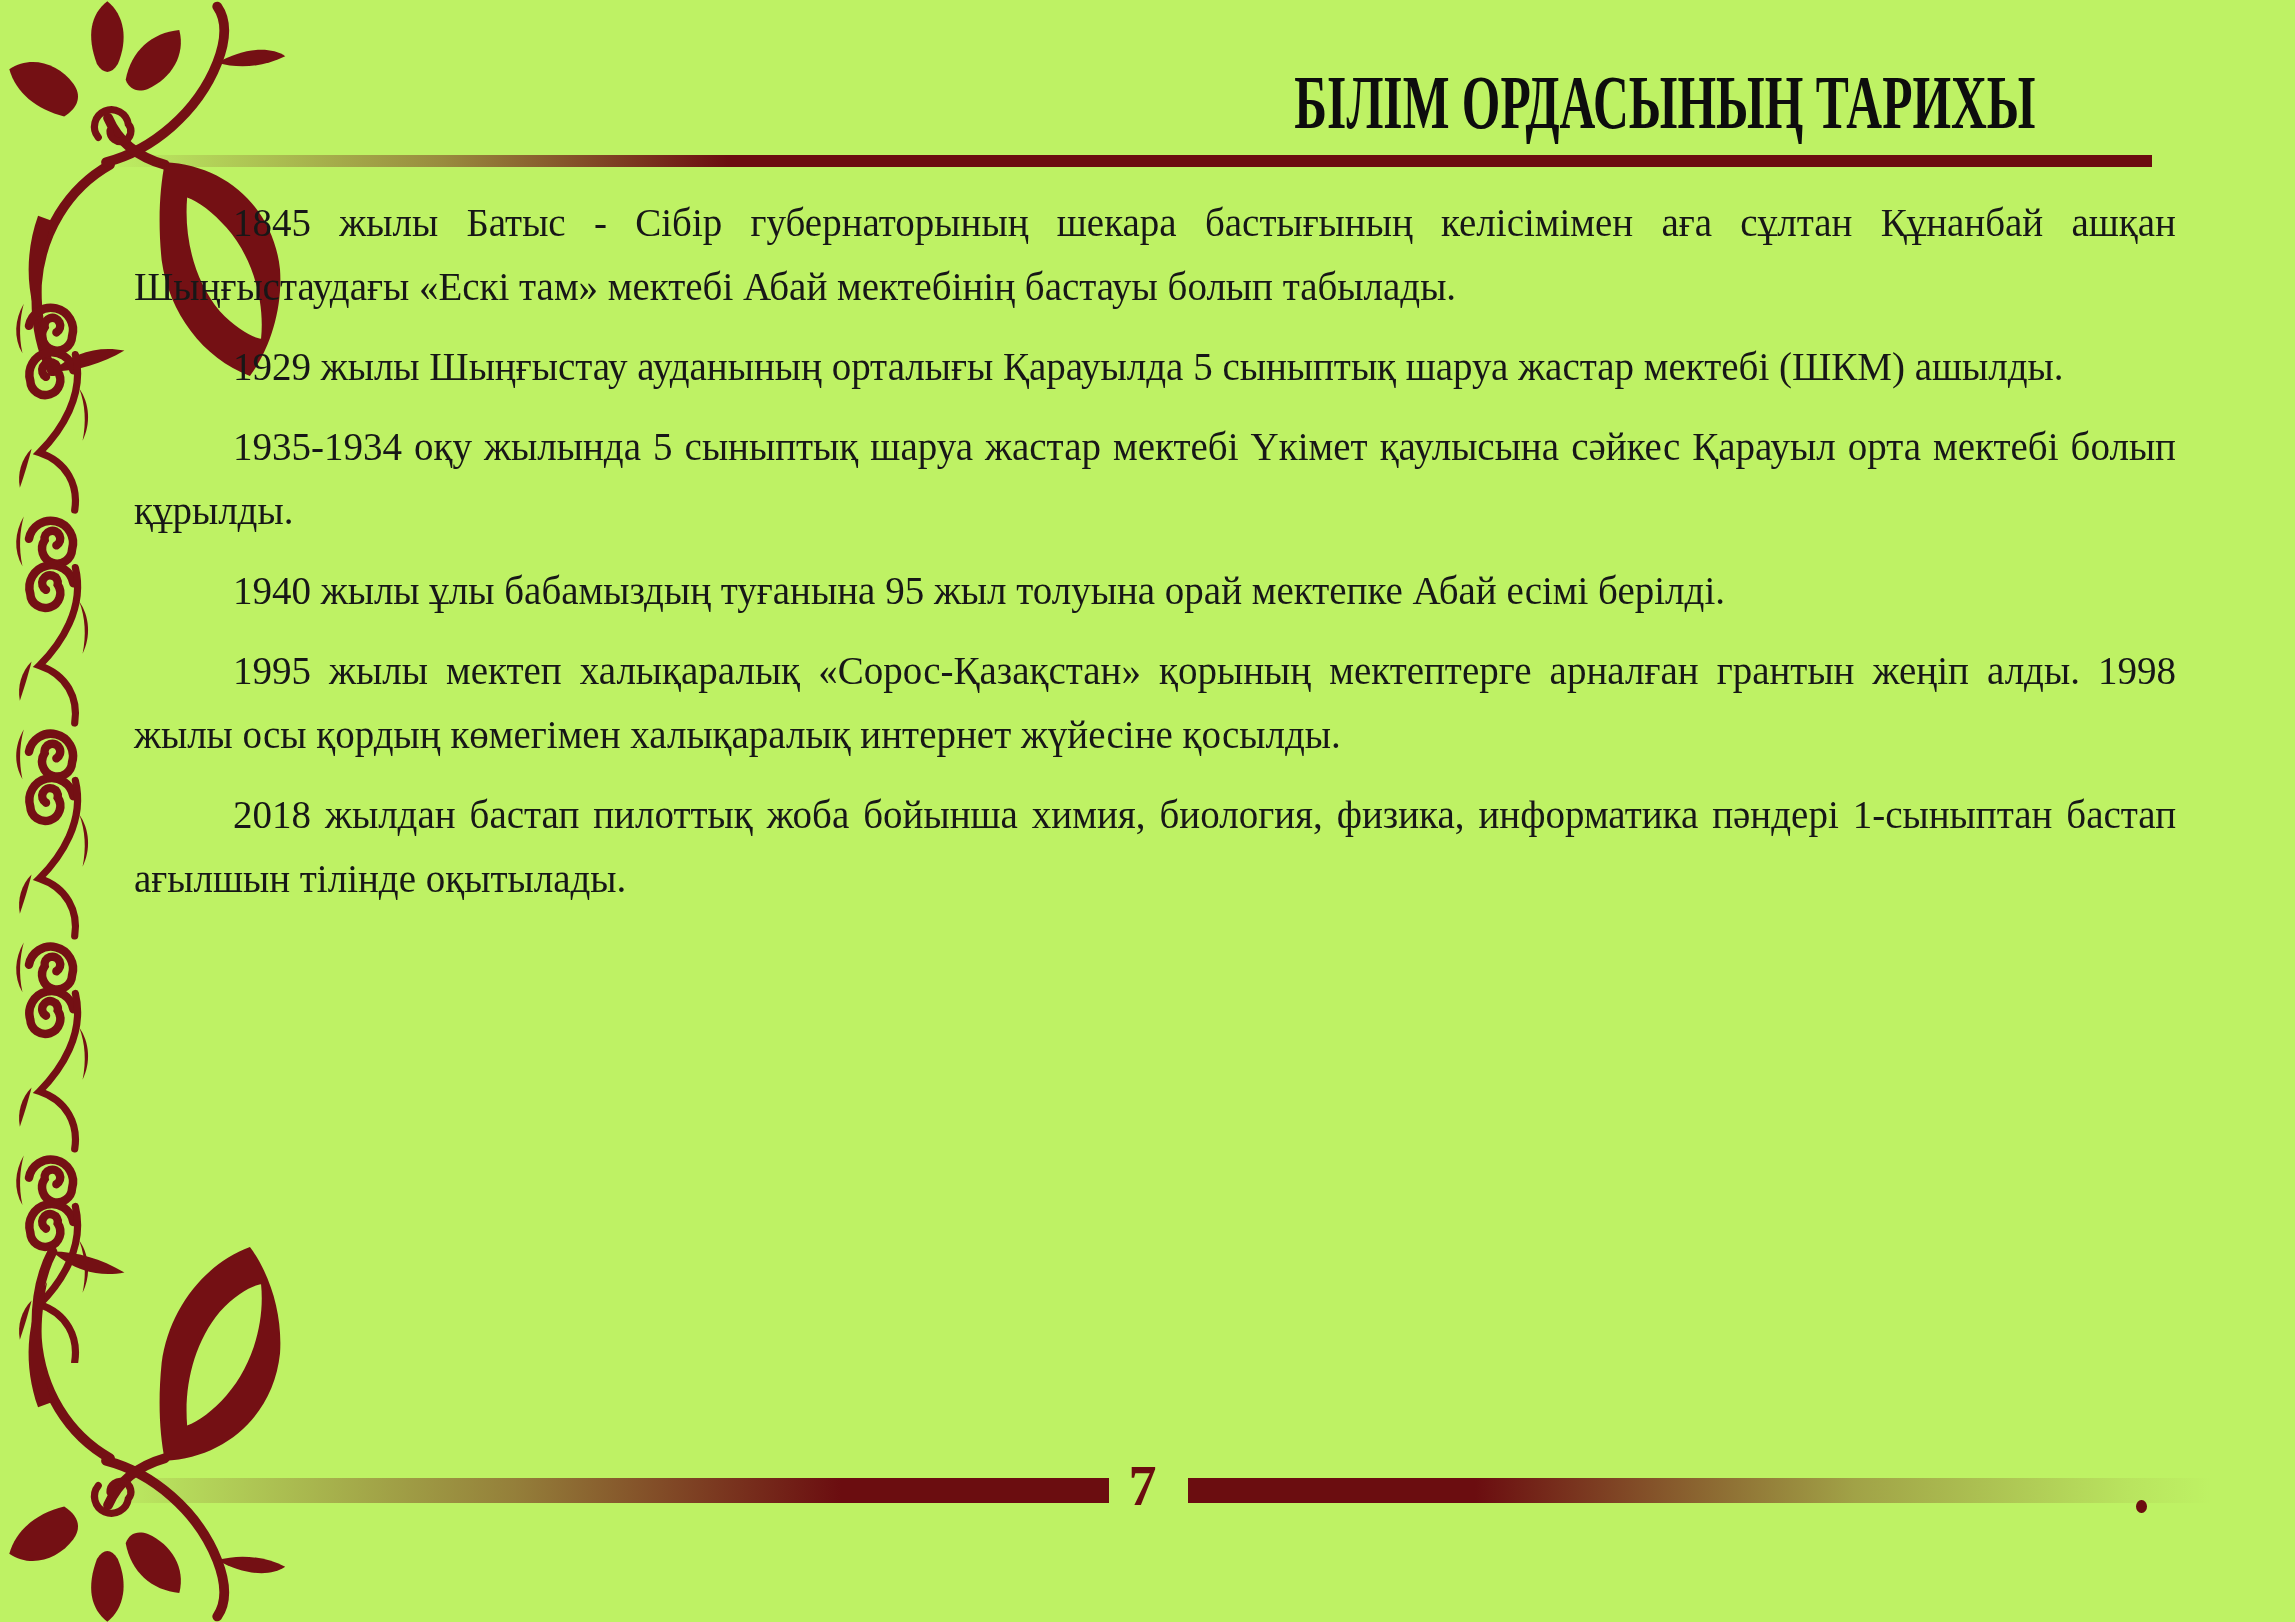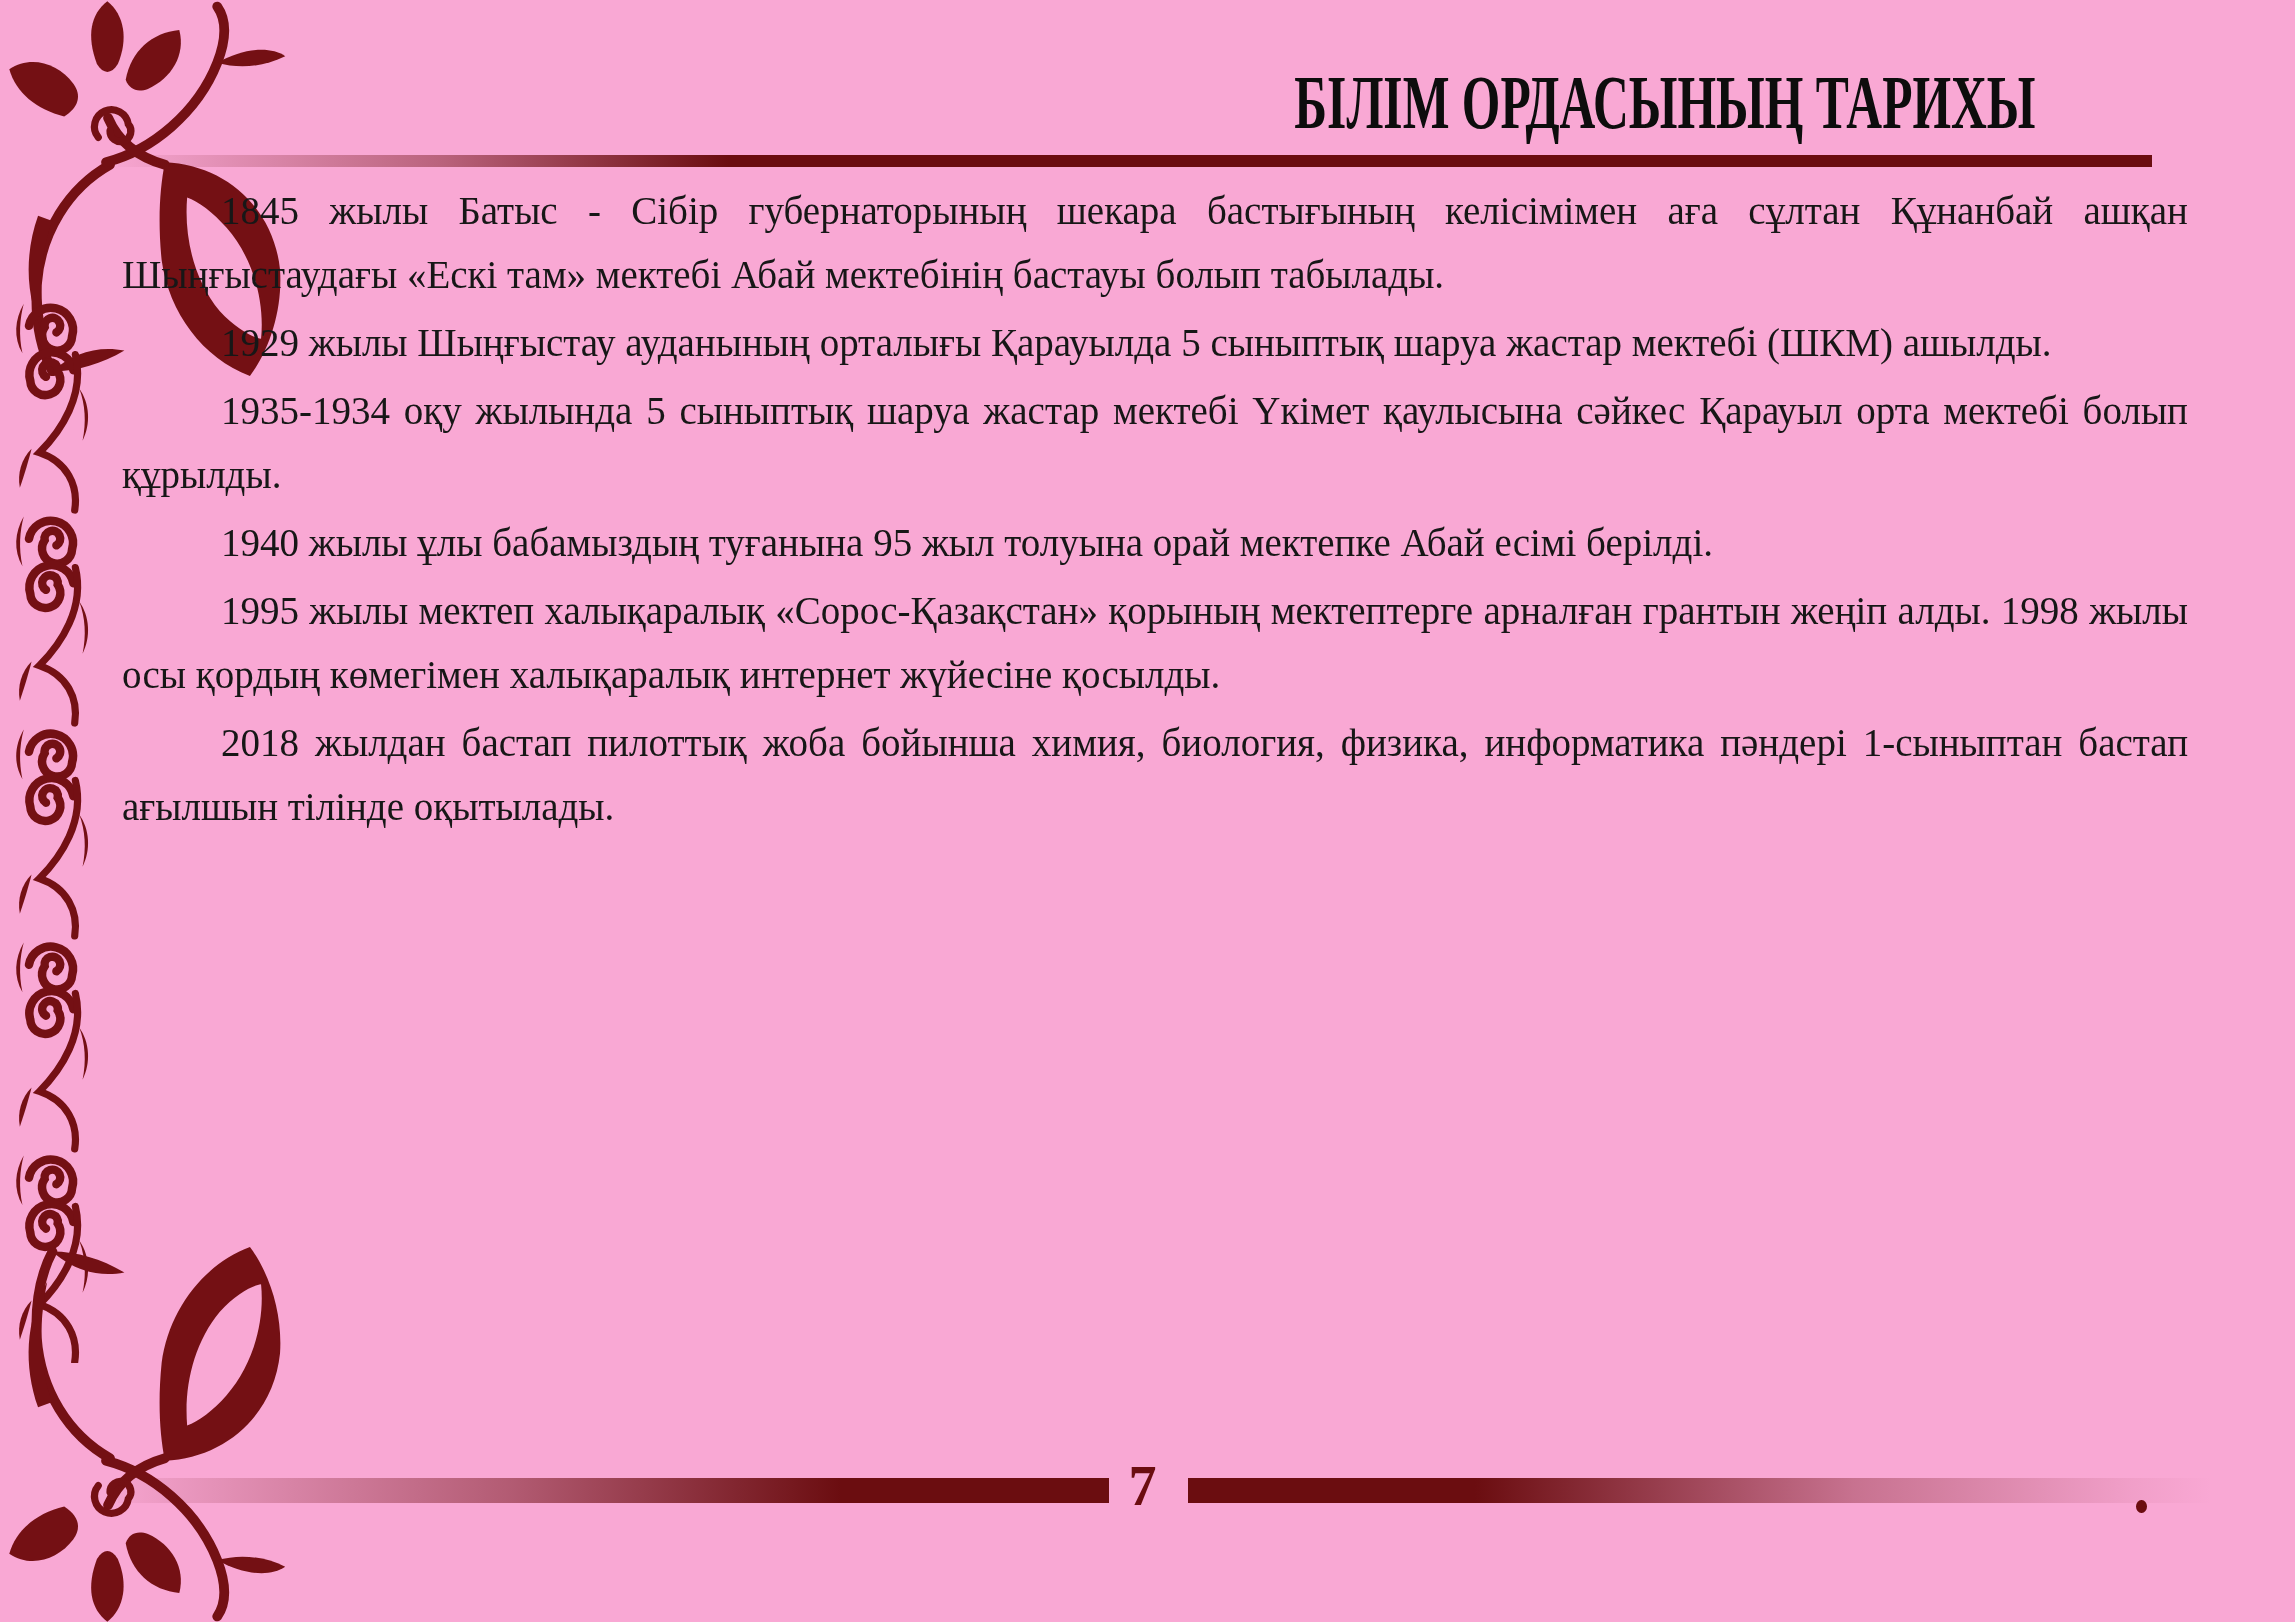--- a/index.html
+++ b/index.html
@@ -1,19 +1,19 @@
 <!DOCTYPE html>
 <html style="font-size:10.5px"><head>
 <meta charset="utf-8">
 <style>
   html,body{margin:0;padding:0;background:#e8e8e8;}
   .page{
     position:relative;
     width:2295px;height:1623px;
-    background:#f9a8d4;
+    background:#bef264;
     overflow:hidden;
     font-family:"Liberation Serif","DejaVu Serif",serif;
   }
 
   
   .title{
     position:absolute;
     left:1204px;top:63px;width:903px;
     text-align:center;
     font-weight:bold;
@@ -40,21 +40,21 @@
   .body-text{
     position:absolute;
     left:118px;top:175px;
     width:2074px;
     color:#171717;
     font-size:39px;
     line-height:64px;
     text-align:justify;
   }
   .body-text p{
-    margin:4px;
+    margin:16px;
     text-indent:99px;
   }
 
   
   .footer-bar-left{
     position:absolute;
     left:118px;top:1478px;
     width:991px;height:25px;
     background:linear-gradient(to right,
       rgba(107,13,16,0.03) 0%,

